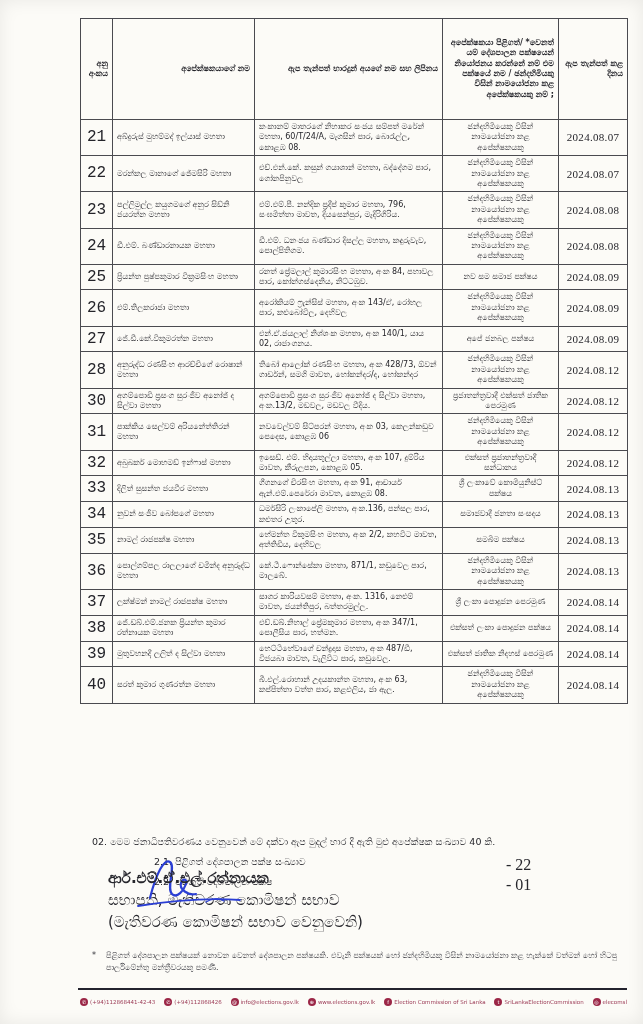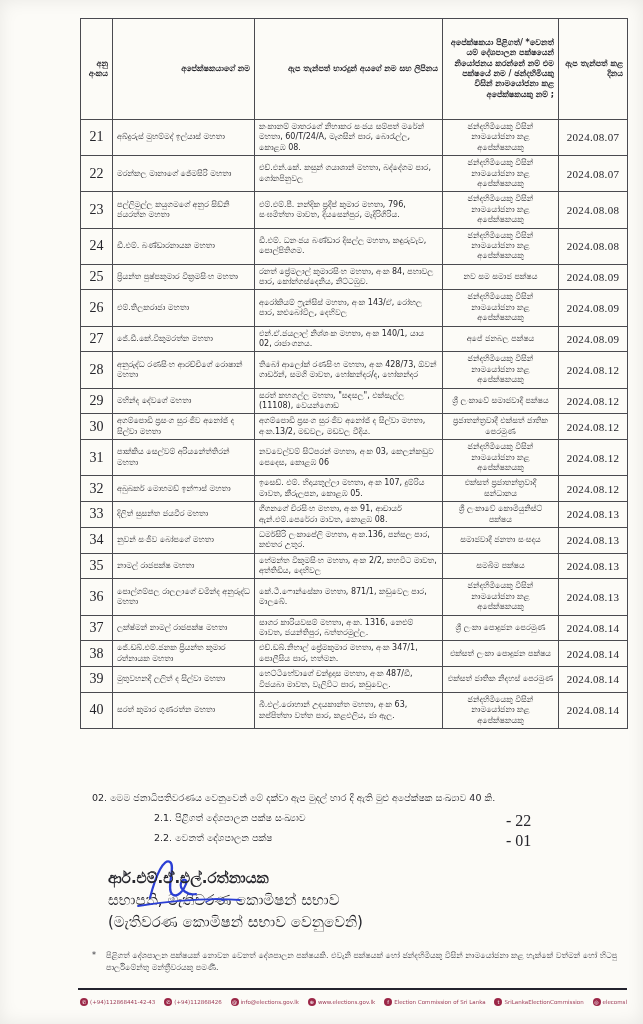--- a/index.html
+++ b/index.html
@@ -23,33 +23,33 @@
     border:1px solid #4a4a50;padding:2px 4px;vertical-align:middle;
     word-wrap:break-word;
   }
   .doc-table thead th{font-weight:bold;text-align:right;height:96px;font-size:8px;}
   .col-no{width:32px;}
   .col-name{width:142px;}
   .col-dep{width:188px;}
   .col-party{width:116px;}
   .col-date{width:69px;}
   .cell-no{
-    text-align:center;font-family:Liberation Serif, serif;
-    font-size:14px;
+    text-align:center;font-family:Liberation Mono, monospace;
+    font-size:16px;
     margin-left:24px;
   }
   .cell-name{text-align:left;}
   .cell-depositor{text-align:left;}
   .cell-party{text-align:center;}
   .cell-date{
     text-align:center;font-family:"Liberation Serif", serif;
     font-size:11px;letter-spacing:.3px;
   }
   
-  .summary{position:absolute;left:92px;top:792px;width:528px;font-size:9.5px;color:#26262c;}
+  .summary{position:absolute;left:92px;top:836px;width:528px;font-size:9.5px;color:#26262c;}
   .summary-heading{margin:0 0 8px 0;}
   .summary-list{margin-left:62px;}
   .summary-item{display:flex;margin-bottom:2px;}
   .summary-item .lbl{flex:0 0 352px;}
   .summary-item .val{font-family:Liberation Serif, serif;font-size:16px;}
   
   .sig-block{position:absolute;left:108px;top:868px;width:420px;font-size:15px;color:#26262c;}
   .sig-scribble{position:absolute;left:28px;top:-14px;}
   .sig-name{font-weight:bold;position:relative;}
   .sig-line{line-height:1.45;}
@@ -148,27 +148,20 @@
           <td class="cell-date">2024.08.09</td>
         </tr>
         <tr>
           <td class="cell-no">28</td>
           <td class="cell-name">අනුරුද්ධ රණසිංහ ආරච්චිගේ රොෂාන් මහතා</td>
           <td class="cell-depositor">තිබෝ ආලෝක් රණසිංහ මහතා, අංක 428/73, ඕවන් ගාර්ඩන්, සමගි මාවත, හෝකන්දර/ද, හෝකන්දර</td>
           <td class="cell-party">ඡන්දහිමියෙකු විසින් නාමයෝජනා කළ අපේක්ෂකයකු</td>
           <td class="cell-date">2024.08.12</td>
         </tr>
         <tr>
-          <td class="cell-no">29</td>
-          <td class="cell-name">මහින්ද දේවගේ මහතා</td>
-          <td class="cell-depositor">සරත් කහගල්ල මහතා, "සඳසල", එක්සැල්ල (11108), වෙයන්ගොඩ</td>
-          <td class="cell-party">ශ්‍රී ලංකාවේ සමාජවාදී පක්ෂය</td>
-          <td class="cell-date">2024.08.12</td>
-        </tr>
-        <tr>
           <td class="cell-no">30</td>
           <td class="cell-name">අගම්පොඩි ප්‍රසංග සුරංජීව අනෝජ් ද සිල්වා මහතා</td>
           <td class="cell-depositor">අගම්පොඩි ප්‍රසංග සුරංජීව අනෝජ් ද සිල්වා මහතා, අංක.13/2, මඩවල, මඩවල වීදිය.</td>
           <td class="cell-party">ප්‍රජාතන්ත්‍රවාදී එක්සත් ජාතික පෙරමුණ</td>
           <td class="cell-date">2024.08.12</td>
         </tr>
         <tr>
           <td class="cell-no">31</td>
           <td class="cell-name">පාක්කිය සෙල්වම් අරියනේත්තිරන් මහතා</td>
           <td class="cell-depositor">නවවෙල්වම් සිට්පරන් මහතා, අංක 03, කෙලන්කඩුව පෙදෙස, කොළඹ 06</td>

